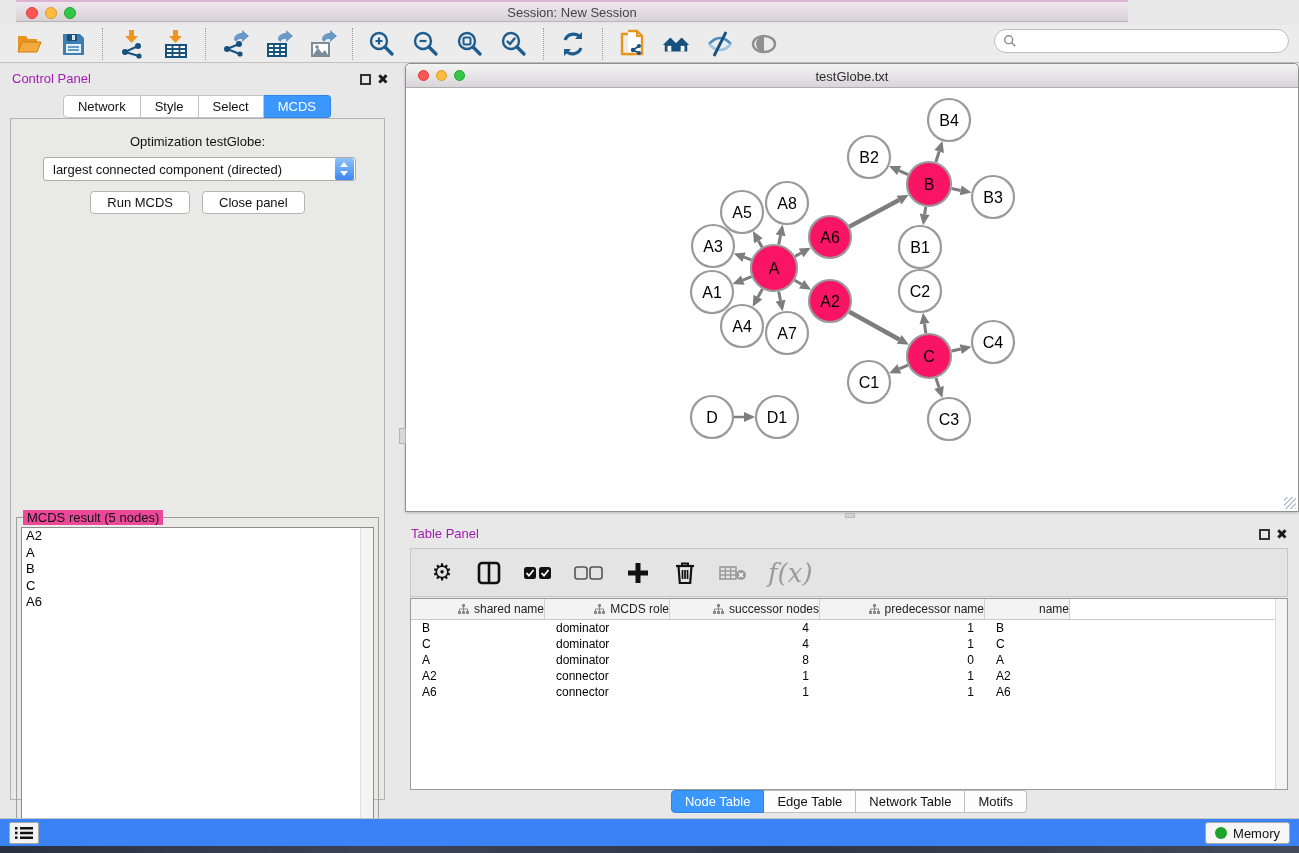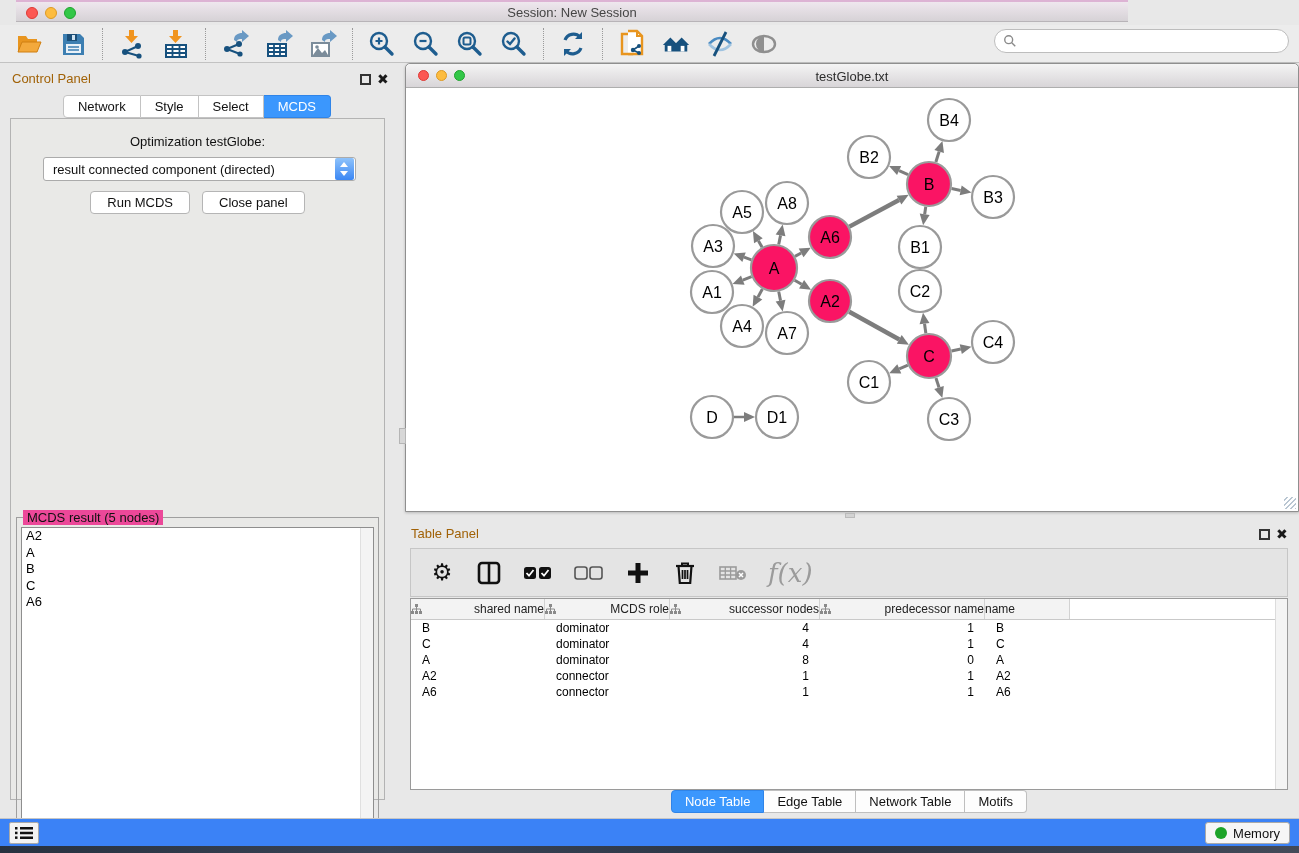--- a/index.html
+++ b/index.html
@@ -24,21 +24,21 @@
   .tbgroup { display:flex; align-items:center; gap:14px; padding:0 14px; }
   .tbsep { width:1px; height:32px; border-left:1px dotted #9a9a9a; }
   .tbicon { width:30px; height:30px; display:flex; align-items:center; justify-content:center; cursor:pointer; }
   .searchbox { position:absolute; right:10px; top:4px; width:295px; height:24px;
     background:#fff; border:1px solid #bdbdbd; border-radius:13px; display:flex; align-items:center; padding-left:8px; }
   .searchbox input { border:none; outline:none; flex:1; font-size:12px; background:transparent; padding-left:5px; font-family:"Liberation Sans",sans-serif;}
 
   
   .control-panel { position:absolute; left:0; top:63px; width:394px; height:752px; background:#e8e8e8; }
   .panel-head { position:absolute; left:0; top:4px; width:100%; height:24px; }
-  .panel-head .ptitle { position:absolute; left:12px; top:4px; font-size:13px; color:#a16207;text-align:center; }
+  .panel-head .ptitle { position:absolute; left:12px; top:4px; font-size:13px; color:#a21caf;text-align:center; }
   .wicon-float { position:absolute; width:11px; height:11px; border:2px solid #333; top:7px; cursor:pointer;}
   .wicon-close { position:absolute; top:4px; font-size:14px; font-weight:bold; color:#1a1a1a; cursor:pointer; font-family:"DejaVu Sans",sans-serif;}
   .cp-tabs { position:absolute; left:0; top:32px; width:100%; display:flex; justify-content:center; }
   .cp-tab { font-size:13px; padding:3px 14px; background:#fff; border:1px solid #c3c3c3; border-left:none; color:#111; cursor:pointer;}
   .cp-tab:first-child { border-left:1px solid #c3c3c3; border-radius:4px 0 0 4px; }
   .cp-tab:last-child { border-radius:0 4px 4px 0; }
   .cp-tab.active { background:#3b97fd; border-color:#2f84e8; color:#fff; }
   .cp-inner { position:absolute; left:10px; top:55px; width:375px; height:682px;
     background:#e9e9e7; border:1px solid #b3b3b3; }
   .opt-label { position:absolute; left:0; width:100%; top:15px; text-align:center; font-size:13px; color:#111; }
@@ -78,21 +78,21 @@
   .tp-toolbar { position:absolute; left:11px; top:30px; width:878px; height:49px;
     background:#e4e4e4; border:1px solid #c6c6c6; display:flex; align-items:center; gap:21px; padding-left:18px;}
   .tpicon { display:flex; align-items:center; justify-content:center; min-width:26px; height:30px; cursor:pointer;}
   .tpicon.disabled { cursor:default; }
   .fxtext { font-family:"DejaVu Serif",serif; font-style:italic; font-size:26px; color:#9b9b9b; }
   .geartext { font-family:"DejaVu Sans",sans-serif; font-size:23px; color:#111; line-height:1;}
   .datatable { position:absolute; left:11px; top:80px; width:878px; height:192px; background:#fff;
     border:1px solid #9a9a9a; overflow:hidden;}
   .thead { display:flex; height:21px; border-bottom:1px solid #c9c9c9; }
   .th { background:#f3f3f3; border-right:1px solid #d2d2d2; font-size:12px; color:#222;
-    display:flex; align-items:center; justify-content:space-between; gap:5px; cursor:pointer;}
+    display:flex; align-items:center; justify-content:flex-end; gap:5px; cursor:pointer;}
   .trow { display:flex; height:16px; }
   .td { font-size:12px; color:#000; white-space:nowrap; padding-top:1px;}
   .td.l { text-align:left; padding-left:11px; }
   .td.r { text-align:right; padding-right:11px; }
   .tscroll { position:absolute; right:0; top:0; width:12px; height:100%; background:#f4f4f4; border-left:1px solid #dcdcdc;}
   .tp-tabs { position:absolute; left:0; top:272px; width:100%; display:flex; justify-content:center;}
   .tp-tab { font-size:13px; padding:3px 13px; background:#fdfdfd; border:1px solid #bfbfbf; border-left:none; color:#111; cursor:pointer;}
   .tp-tab:first-child { border-left:1px solid #bfbfbf; border-radius:4px 0 0 4px;}
   .tp-tab:last-child { border-radius:0 4px 4px 0;}
   .tp-tab.active { background:#3b97fd; border-color:#2f84e8; color:#fff;}
@@ -281,21 +281,21 @@
     </div>
     <div class="cp-tabs">
         <div class="cp-tab">Network</div>
         <div class="cp-tab">Style</div>
         <div class="cp-tab">Select</div>
         <div class="cp-tab active">MCDS</div>
       </div>
     <div class="cp-inner">
       <div class="opt-label">Optimization testGlobe:</div>
       <div class="dropdown">
-        <span class="dval">result connected component (directed)</span>
+        <span class="dval">largest connected component (directed)</span>
         <span class="stepper"></span>
       </div>
       <div class="btnrow">
         <button class="btn">Run MCDS</button>
         <button class="btn">Close panel</button>
       </div>
       <div class="resultbox">
         <span class="legend">MCDS result (5 nodes)</span>
         <div class="resultlist">
           <div>

